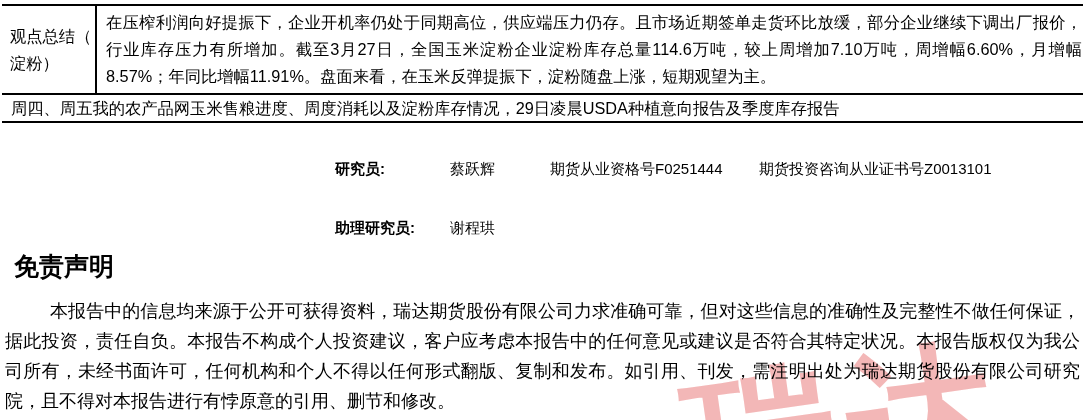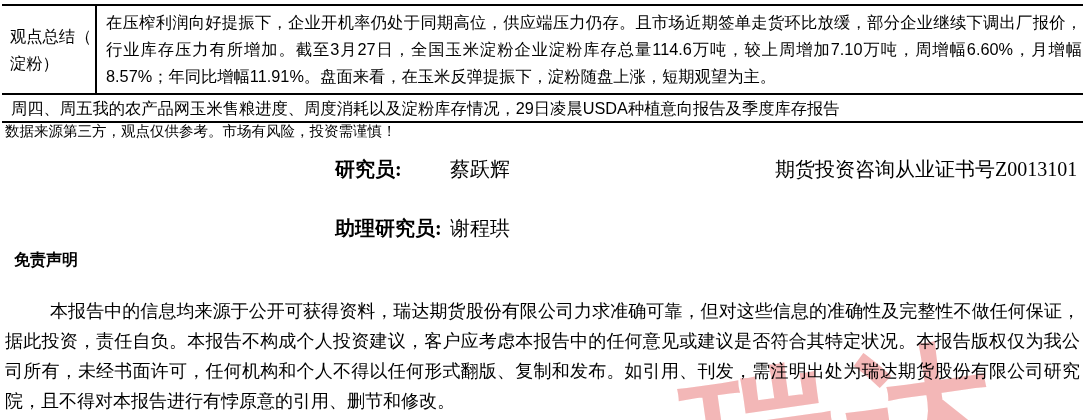--- a/index.html
+++ b/index.html
@@ -34,28 +34,28 @@
     font-size:16.3px;line-height:27px;
     text-align:justify;
   }
   .trow-2 .tcontent{padding-top:0;padding-bottom:0;line-height:26px;text-align:left;}
   
   .note{
     position:absolute;left:5px;top:121px;
     font-size:14.5px;line-height:20px;z-index:1;
   }
   
-  .r-item{position:absolute;font-size:20px;line-height:18px;white-space:nowrap;z-index:1;font-family:Liberation Serif, serif;}
+  .r-item{position:absolute;font-size:15px;line-height:18px;white-space:nowrap;z-index:1;}
   .r-bold{font-weight:bold;}
   .r1{top:160px;} .r2{top:191px;margin-top:28px;}
-  .c-role{left:335px;} .c-name{left:450px;} .c-cert1{left:550px;} .c-cert2{left:775px;}
+  .c-role{left:335px;} .c-name{left:450px;} .c-cert1{left:550px;} .c-cert2{left:759px;}
   
   .disclaimer-title{
     position:absolute;left:14px;top:250px;margin:0;
-    font-size:16px;font-weight:bold;z-index:1;
+    font-size:25px;font-weight:bold;z-index:1;
   }
   .disclaimer-body{
     position:absolute;left:5px;top:296px;margin:0;
     width:1075px;
     font-size:18px;line-height:30px;
     text-align:justify;text-indent:45px;
     z-index:1;
   }
   
   .watermark{
@@ -77,24 +77,24 @@
   <div class="summary-table">
     <div class="trow trow-1">
       <div class="tlabel">观点总结（淀粉）</div>
       <div class="tcontent">在压榨利润向好提振下，企业开机率仍处于同期高位，供应端压力仍存。且市场近期签单走货环比放缓，部分企业继续下调出厂报价，行业库存压力有所增加。截至3月27日，全国玉米淀粉企业淀粉库存总量114.6万吨，较上周增加7.10万吨，周增幅6.60%，月增幅8.57%；年同比增幅11.91%。盘面来看，在玉米反弹提振下，淀粉随盘上涨，短期观望为主。</div>
     </div>
     <div class="trow trow-2">
       <div class="tcontent">周四、周五我的农产品网玉米售粮进度、周度消耗以及淀粉库存情况，29日凌晨USDA种植意向报告及季度库存报告</div>
     </div>
   </div>
 
-  <div class="note">数据来源第三方，观点仅供参考。市场有风险，投资需谨慎！</div>
 
   <span class="r-item r1 c-role r-bold">研究员:</span>
   <span class="r-item r1 c-name">蔡跃辉</span>
+  <span class="r-item r1 c-cert1">期货从业资格号F0251444</span>
   <span class="r-item r1 c-cert2">期货投资咨询从业证书号Z0013101</span>
 
   <span class="r-item r2 c-role r-bold">助理研究员:</span>
   <span class="r-item r2 c-name">谢程珙</span>
 
   <h1 class="disclaimer-title">免责声明</h1>
   <p class="disclaimer-body">本报告中的信息均来源于公开可获得资料，瑞达期货股份有限公司力求准确可靠，但对这些信息的准确性及完整性不做任何保证，据此投资，责任自负。本报告不构成个人投资建议，客户应考虑本报告中的任何意见或建议是否符合其特定状况。本报告版权仅为我公司所有，未经书面许可，任何机构和个人不得以任何形式翻版、复制和发布。如引用、刊发，需注明出处为瑞达期货股份有限公司研究院，且不得对本报告进行有悖原意的引用、删节和修改。</p>
 
 </div>
 

